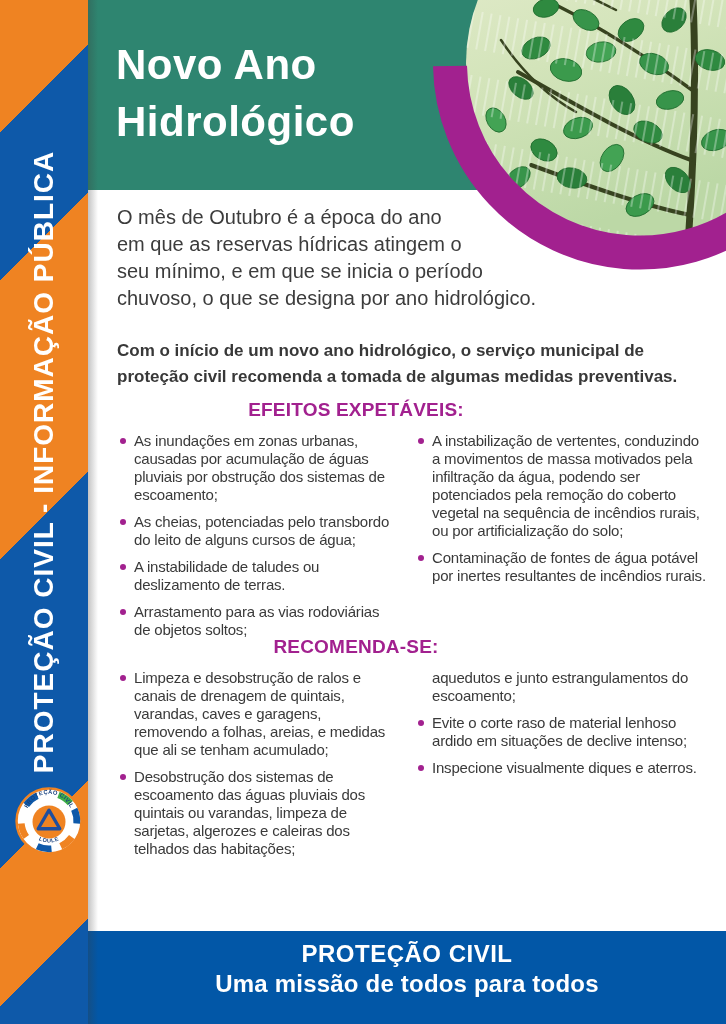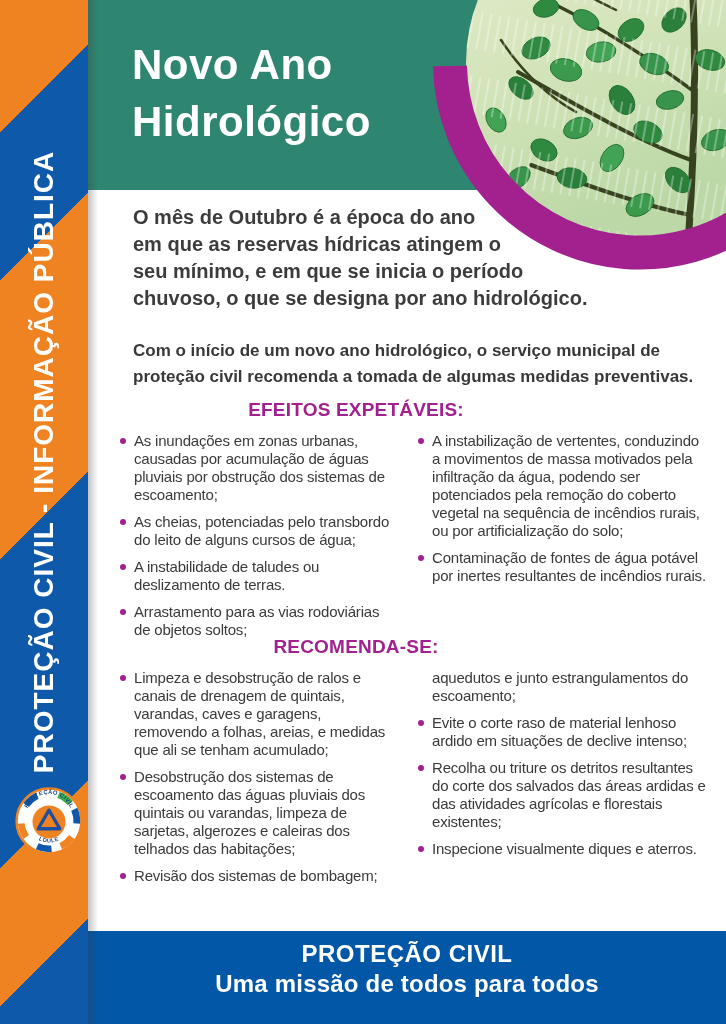--- a/index.html
+++ b/index.html
@@ -38,24 +38,24 @@
     background:#2e8570;z-index:1;
   }
   .title{
     position:absolute;left:116px;top:36px;z-index:3;
     color:#ffffff;font-weight:bold;font-size:42px;line-height:57px;
     white-space:pre-line;letter-spacing:.5px;
   }
   
   .hero{position:absolute;right:0;top:0;width:300px;height:300px;z-index:2;}
   
-  .prewrap{white-space:pre-line;margin-left:16px;}
+  .prewrap{white-space:pre-line;}
   .intro1{
     position:absolute;left:117px;top:204px;width:540px;z-index:3;
-    color:#3c3c3c;font-weight:bold;font-size:20px;line-height:27px;
+    color:#3c3c3c;font-weight:normal;font-size:20px;line-height:27px;
   }
   .intro2{
     position:absolute;left:117px;top:338px;width:600px;z-index:3;
     color:#383838;font-weight:bold;font-size:17px;line-height:26px;
   }
   .sec-heading{
     position:absolute;left:88px;width:536px;text-align:center;z-index:3;
     color:#a2218f;font-weight:bold;font-size:19px;letter-spacing:.2px;
   }
   .sec1-heading{top:399px;}
@@ -174,28 +174,26 @@
       <li>A instabilização de vertentes, conduzindo a movimentos de massa motivados pela infiltração da água, podendo ser potenciados pela remoção do coberto vegetal na sequência de incêndios rurais, ou por artificialização do solo;</li>
       <li>Contaminação de fontes de água potável por inertes resultantes de incêndios rurais.</li>
     </ul>
   </div>
 
   <div class="sec-heading sec2-heading">RECOMENDA-SE:</div>
   <div class="col sec2-left">
     <ul class="blist">
       <li>Limpeza e desobstrução de ralos e canais de drenagem de quintais, varandas, caves e garagens, removendo a folhas, areias, e medidas que ali se tenham acumulado;</li>
       <li>Desobstrução dos sistemas de escoamento das águas pluviais dos quintais ou varandas, limpeza de sarjetas, algerozes e caleiras dos telhados das habitações;</li>
-      <li>Revisão dos sistemas de bombagem;</li>
     </ul>
   </div>
   <div class="col sec2-right">
     <ul class="blist">
       <li class="no-bullet">aquedutos e junto estrangulamentos do escoamento;</li>
       <li>Evite o corte raso de material lenhoso ardido em situações de declive intenso;</li>
-      <li>Recolha ou triture os detritos resultantes do corte dos salvados das áreas ardidas e das atividades agrícolas e florestais existentes;</li>
       <li>Inspecione visualmente diques e aterros.</li>
     </ul>
   </div>
 
   <div class="banner">
     <div class="l1">PROTEÇÃO CIVIL</div>
     <div class="l2">Uma missão de todos para todos</div>
   </div>
 
   <div class="sidebar"></div>

